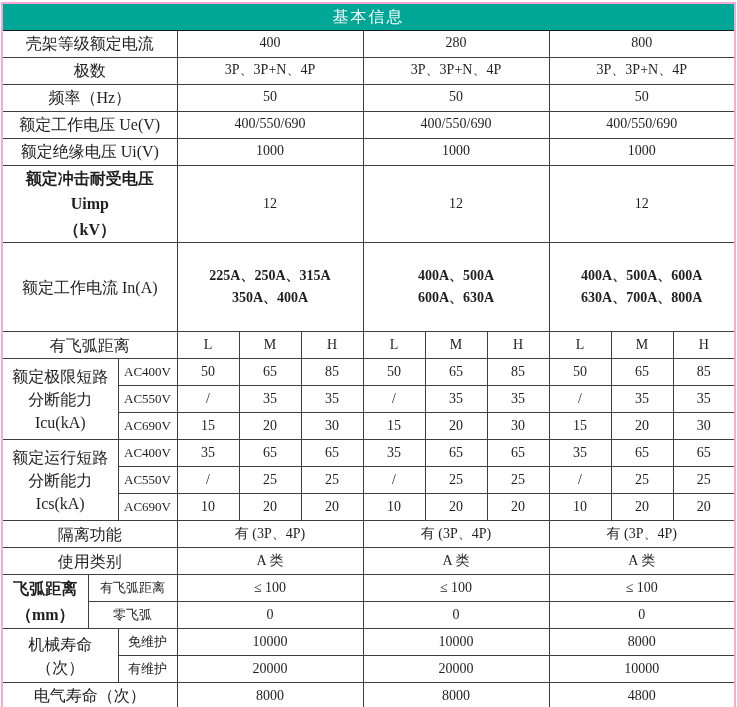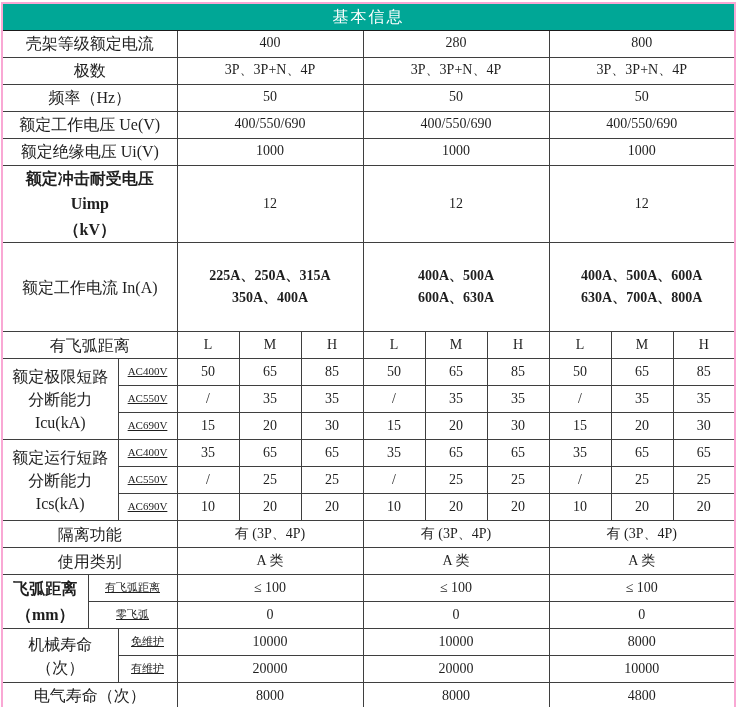--- a/index.html
+++ b/index.html
@@ -5,21 +5,21 @@
   html,body{margin:0;padding:0;background:#ffffff;}
   body{font-family:"Liberation Serif","DejaVu Serif",serif;color:#1f1f1f;}
   table{border-collapse:collapse;table-layout:fixed;width:733px;margin:2px auto;border:2px solid #f9a8d4;}
   td{border:1px solid #3f3f3f;text-align:center;vertical-align:middle;padding:0 2px;font-size:14px;line-height:1.45;overflow:hidden;}
   tr.std{height:27px;}
   tr.tall-uimp{height:48px;}
   tr.tall-in{height:89px;margin-top:9px;}
   tr.title-row{height:27px;}
   td.title{background:#00a796;color:#ffffff;font-family:"Liberation Sans","DejaVu Sans",sans-serif;font-size:16px;letter-spacing:2px;border:1px solid #1a1a1a;}
   td.lbl{font-size:16px;}
-  td.sublbl{font-size:11px;text-decoration:underline;}
+  td.sublbl{font-size:13px;}
   .two-line div{line-height:1.6;font-weight:bold;}
 </style>
 </head>
 <body>
 
 <table>
   <colgroup>
     <col style="width:86px">
       <col style="width:30px">
       <col style="width:59px">

